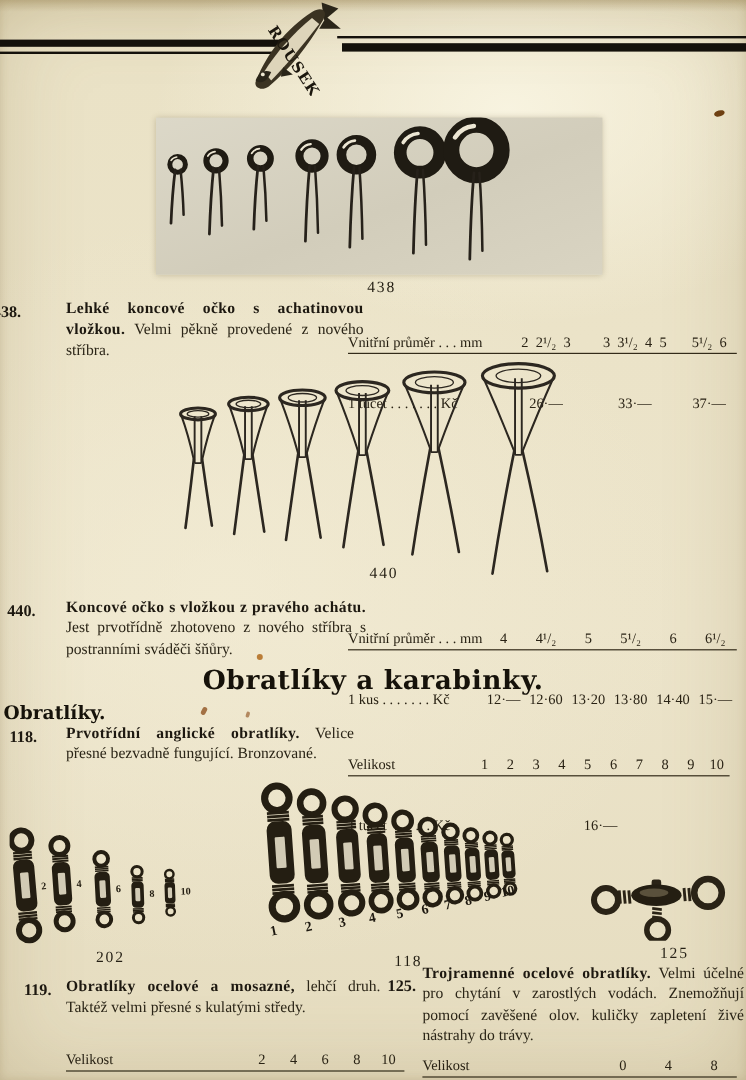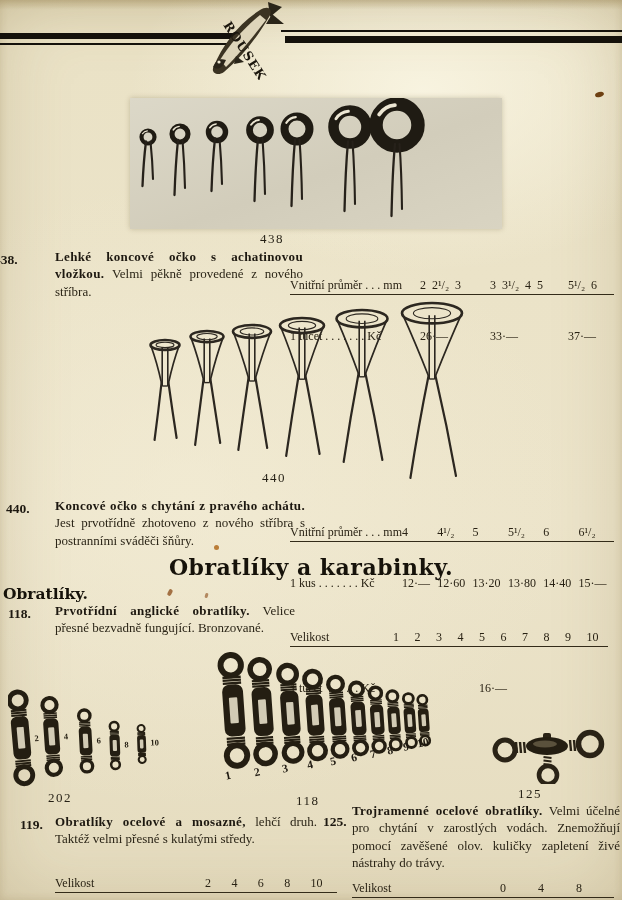--- a/index.html
+++ b/index.html
@@ -5,33 +5,33 @@
   html,body{margin:0;padding:0;background:#777;}
   .page{position:relative;width:622px;height:900px;overflow:hidden;
     font-family:"Liberation Serif","DejaVu Serif",serif;color:#2a2416;
     background:
       radial-gradient(ellipse 420px 260px at 68% 10%, rgba(250,246,228,.85), transparent 70%),
       radial-gradient(ellipse 520px 420px at 30% 55%, rgba(245,239,217,.55), transparent 75%),
       linear-gradient(180deg,#e2d9ba 0,#eae2c6 5%,#ece4ca 58%,#e5dcbf 100%);
     box-shadow: inset 0 0 70px rgba(130,108,58,.22), inset 0 0 8px rgba(120,95,45,.2);}
   .abs{position:absolute;}
   .rule{position:absolute;background:#14110b;}
-  .figcap{position:absolute;font-size:13px;letter-spacing:1.5px;color:#241f14;text-align:left;}
+  .figcap{position:absolute;font-size:13px;letter-spacing:1.5px;color:#241f14;text-align:right;}
   .inum{position:absolute;font-weight:bold;font-size:13.5px;color:#1d1810;}
   .itext{position:absolute;text-align:justify;font-size:13px;line-height:1.34;color:#2b2517;}
   .itext b{letter-spacing:.35px;color:#1d1810;}
   .h1{position:absolute;left:0;top:554px;width:622px;text-align:center;
       font-family:"DejaVu Serif",serif;font-size:22px;font-weight:bold;letter-spacing:.5px;color:#16120a;}
   .h2{position:absolute;left:3px;top:584px;font-family:"DejaVu Serif",serif;
       font-size:15.5px;font-weight:bold;color:#16120a;}
   .ptab{position:absolute;font-size:12px;white-space:pre;color:#292214;}
   .ptab .row{display:grid;align-items:end;}
   .ptab .row.hdr{border-bottom:1.4px solid #332b19;padding-bottom:1px;}
   .ptab .row + .row{margin-top:4px;}
-  .ptab .row>span{text-align:left;}
+  .ptab .row>span{text-align:center;}
   .ptab .row>.lab{text-align:left;}
   .t438{left:290px;top:248px;width:324px;}
   .t438 .row{grid-template-columns:130px 70px 78px 46px;}
   .t440{left:290px;top:495px;width:324px;}
   .t440 .row{grid-template-columns:112px repeat(6,35.3px);}
   .t118{left:290px;top:600px;width:318px;}
   .t118 .row{grid-template-columns:103px repeat(10,21.5px);}
   .t118 .pspan{grid-column:6/8;}
   .t119{left:55px;top:846px;width:282px;}
   .t119 .row{grid-template-columns:150px repeat(5,26.4px);}
@@ -168,21 +168,21 @@
       <line x1="299.8" y1="15.200000000000001" x2="299.8" y2="79" stroke="#2c2720" stroke-width="1.6"></line>
       <line x1="294.2" y1="79" x2="299.8" y2="79" stroke="#2c2720" stroke-width="1.4"></line>
       <path d="M267.5 14.200000000000001 Q280.5 43.1 293.5 76" fill="none" stroke="#2c2720" stroke-width="1.7"></path>
       <path d="M326.5 14.200000000000001 Q313.5 43.1 300.5 76" fill="none" stroke="#2c2720" stroke-width="1.7"></path>
       <path d="M293.5 76 Q283.5 125.5 275.4 178" fill="none" stroke="#2c2720" stroke-width="2.2" stroke-linecap="round"></path>
       <path d="M300.5 76 Q312 125.5 321 176" fill="none" stroke="#2c2720" stroke-width="2.2" stroke-linecap="round"></path>
     </svg>
   <div class="figcap" style="left:262px;top:470px;width:70px">440</div>
 
   <div class="inum" style="left:6px;top:501px">440.</div>
-  <p class="itext" style="left:55px;top:497px;width:250px;margin:0"><b>Koncové očko s chytání z pravého achátu.</b> <span>Jest prvotřídně zhotoveno z nového stříbra s postranními sváděči šňůry.</span></p>
+  <p class="itext" style="left:55px;top:497px;width:250px;margin:0"><b>Koncové očko s vložkou z pravého achátu.</b> <span>Jest prvotřídně zhotoveno z nového stříbra s postranními sváděči šňůry.</span></p>
   <div class="ptab t440">
     <div class="row hdr">
       <span class="lab">Vnitřní průměr . . . mm</span><span>4</span><span>4¹/₂</span><span>5</span><span>5¹/₂</span><span>6</span><span>6¹/₂</span>
     </div>
     <div class="row">
       <span class="lab">1 kus . . . . . . . Kč</span><span>12·—</span><span>12·60</span><span>13·20</span><span>13·80</span><span>14·40</span><span>15·—</span>
     </div>
   </div>
 
   <div class="h1">Obratlíky a karabinky.</div>

